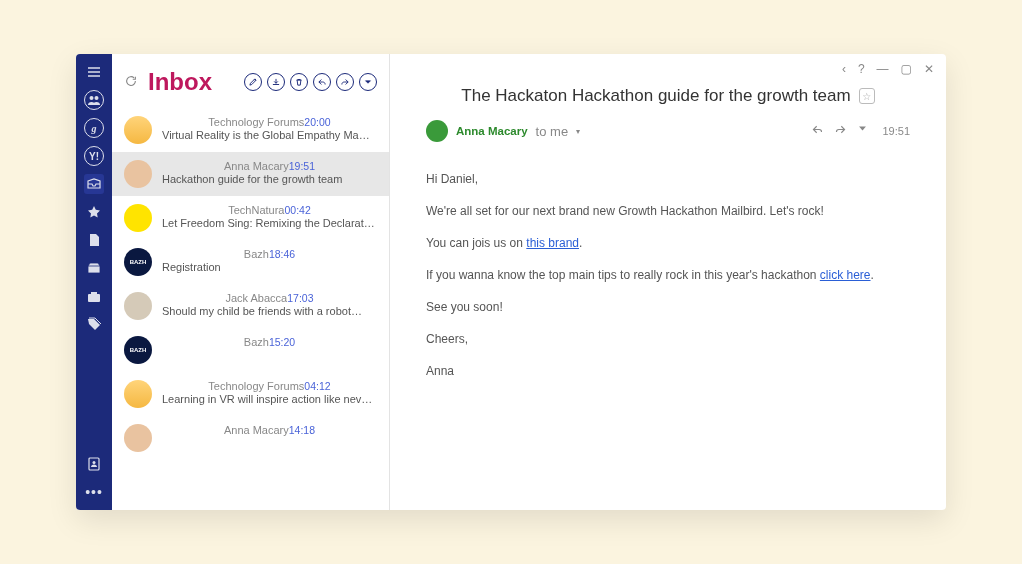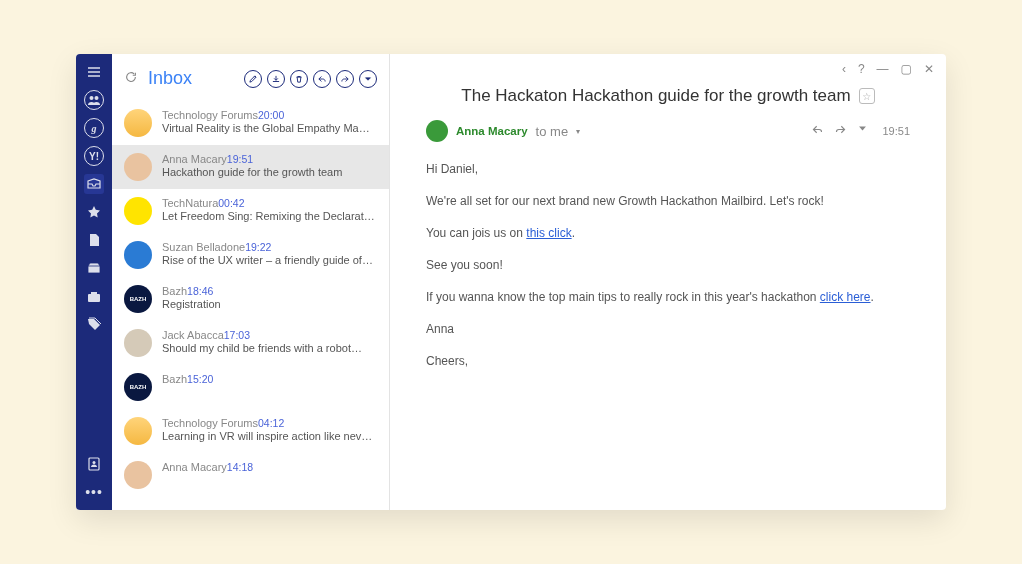--- a/index.html
+++ b/index.html
@@ -59,24 +59,24 @@
     flex-shrink: 0;
   }
   .list-header {
     display: flex;
     align-items: center;
     padding: 14px 12px 12px 12px;
     gap: 10px;
   }
   .refresh-icn { color:#888; }
   .folder-name {
-    font-size: 18px;
-    color: #3b82f6;
+    font-size: 24px;
+    color: #be185d;
     flex:1;
-    font-weight: 400;
+    font-weight: 700;
   }
   .hdr-actions { display:flex; gap:5px; }
   .hdr-btn {
     width:18px;height:18px;border:1.2px solid #1c2a7a;border-radius:50%;
     display:flex;align-items:center;justify-content:center;
     color:#1c2a7a;cursor:pointer;
   }
   .hdr-btn svg { width:10px;height:10px; }
   .messages { flex:1; overflow-y:auto; }
   .msg {
@@ -86,21 +86,21 @@
     cursor:pointer;
   }
   .msg.selected { background:#e7e7e7; }
   .avatar {
     width:28px;height:28px;border-radius:50%;
     flex-shrink:0;
     display:flex;align-items:center;justify-content:center;
     font-size:9px;font-weight:bold;color:#fff;
   }
   .msg-body { flex:1; min-width:0; }
-  .msg-top { display:flex; justify-content:flex-start; align-items:baseline; }
+  .msg-top { display:flex; justify-content:center; align-items:baseline; }
   .msg-from { font-size:11px; color:#888; }
   .msg-time { font-size:10.5px; color:#4a63d8; }
   .msg-subj {
     font-size:11px; color:#555;
     white-space:nowrap;overflow:hidden;text-overflow:ellipsis;
     margin-top:1px;
   }
   
   .reader {
     flex:1;
@@ -131,21 +131,21 @@
     margin-top:14px;
   }
   .meta-from { font-size:11.5px;color:#2d8a2d;font-weight:600; }
   .meta-to { font-size:13px;color:#888; }
   .meta-dd { font-size:8px;color:#888; }
   .meta-spacer{flex:1;}
   .meta-actions{display:flex;gap:10px;color:#888;}
   .meta-actions span{cursor:pointer;}
   .meta-time{font-size:11px;color:#888;margin-left:6px;}
   .mail-body {
-    margin-top:18px;
+    margin-top:28px;
     font-size:12px;
     color:#555;
     line-height:1.5;
   }
   .mail-body p { margin-bottom:14px; }
   .mail-body a { color:#2a5ed6; text-decoration:underline; }
   
   .av-orange{background:linear-gradient(#ffd47a,#f5b842);} 
   .av-woman{background:#e9c3a0;}
   .av-yellow{background:#ffe400;color:#333;}
@@ -294,30 +294,20 @@
           </div>
         </div>
         <div class="msg">
           <div class="avatar av-yellow"></div>
           <div class="msg-body">
             <div class="msg-top">
               <span class="msg-from">TechNatura</span>
               <span class="msg-time">00:42</span>
             </div>
             <div class="msg-subj">Let Freedom Sing: Remixing the Declarati…</div>
-          </div>
-        </div>
-        <div class="msg">
-          <div class="avatar av-blue"></div>
-          <div class="msg-body">
-            <div class="msg-top">
-              <span class="msg-from">Suzan Belladone</span>
-              <span class="msg-time">19:22</span>
-            </div>
-            <div class="msg-subj">Rise of the UX writer – a friendly guide of…</div>
           </div>
         </div>
         <div class="msg">
           <div class="avatar av-navy" style="font-size: 6px;">BAZH</div>
           <div class="msg-body">
             <div class="msg-top">
               <span class="msg-from">Bazh</span>
               <span class="msg-time">18:46</span>
             </div>
             <div class="msg-subj">Registration</div>
@@ -392,22 +382,22 @@
               </svg></span>
           <span><svg width="11" height="11" viewBox="0 0 16 16" fill="currentColor">
                 <path d="M3 5l5 6 5-6z"></path>
               </svg></span>
         </div>
         <span class="meta-time">19:51</span>
       </div>
       <div class="mail-body">
         <p>Hi Daniel,</p>
         <p>We're all set for our next brand new Growth Hackathon Mailbird. Let's rock!</p>
-        <p><span>You can jois us on </span><a href="#">this click</a><span>.</span></p>
+        <p><span>You can jois us on </span><a href="#">this brand</a><span>.</span></p>
+        <p><span>If you wanna know the top main tips to really rock in this year's hackathon </span><a href="#">click here</a><span>.</span></p>
         <p>See you soon!</p>
-        <p><span>If you wanna know the top main tips to really rock in this year's hackathon </span><a href="#">click here</a><span>.</span></p>
+        <p>Cheers,</p>
         <p>Anna</p>
-        <p>Cheers,</p>
       </div>
     </div>
   </div>
 
 </div>
 
 </body></html>

